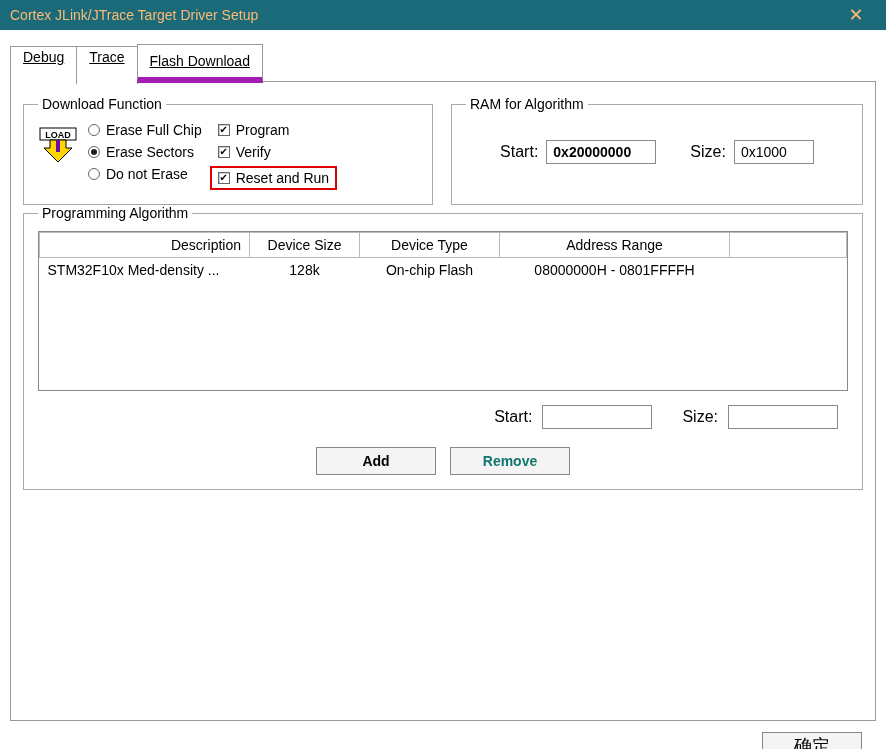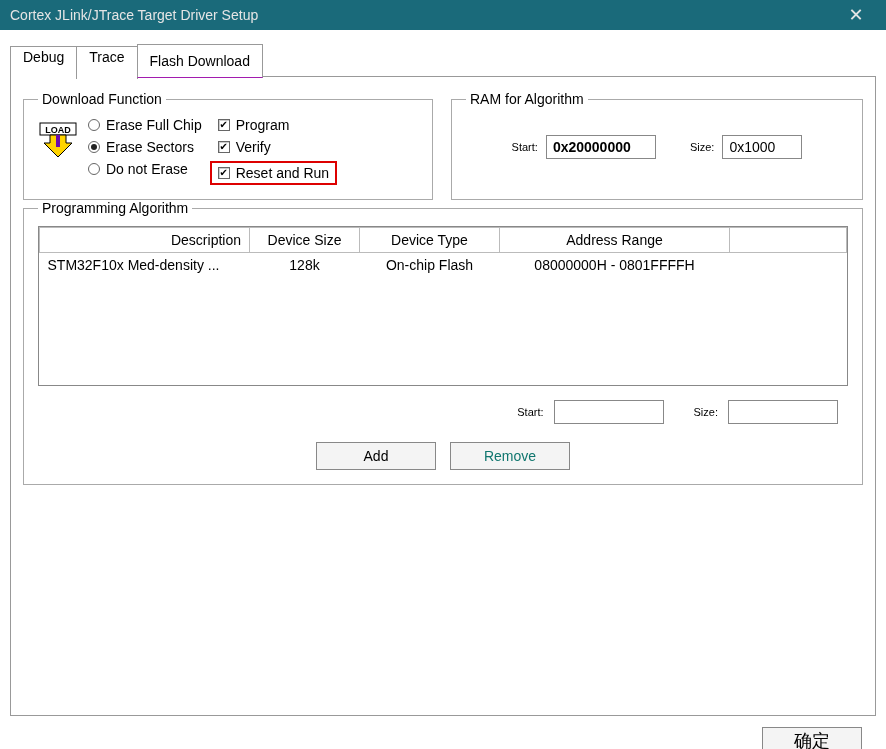--- a/index.html
+++ b/index.html
@@ -1,20 +1,20 @@
 <!DOCTYPE html>
 <html><head>
   <meta charset="utf-8">
   <style>
     * { box-sizing: border-box; font-family: "Segoe UI", Tahoma, sans-serif; }
     body { margin: 0; background: #fff; width: 886px; }
     
     .titlebar {
       background: #1a6a7a;
-      color: #e5e5e5;
+      color: #fdba74;
       height: 30px;
       display: flex;
       align-items: center;
       padding: 0 10px;
       font-size: 14px;
     }
     .titlebar-text { flex: 1; }
     .close-btn { width: 40px; text-align: center; font-size: 18px; }
     
     .content { padding: 14px 10px 10px 10px; }
@@ -25,29 +25,30 @@
       z-index: 2;
     }
     .tab {
       border: 1px solid #999;
       border-bottom: none;
       padding: 8px 12px;
       font-size: 14px;
       background: #fff;
       margin-right: -1px;
       position: relative;
+      text-decoration: underline;
     }
     .tab.inactive {
       top: 2px;
       padding-top: 2px;
       padding-bottom: 2px;
     }
     .tab.active {
       z-index: 3;
-      border-bottom: 1px solid #a21caf;
+      border-bottom: 6px solid #a21caf;
       margin-bottom: -1px;
     }
     
     .tab-panel {
       border: 1px solid #999;
       padding: 14px 12px;
       position: relative;
       top: -1px;
       min-height: 640px;
     }
@@ -139,25 +140,26 @@
       background: #fff;
     }
     th.center, td.center { text-align: center; }
     td { padding: 4px 8px; }
     
     .below-table {
       display: flex; justify-content: flex-end; align-items: center;
       gap: 10px; padding-right: 10px;
     }
     .below-table .text-input { width: 110px; }
-    .below-label { font-size: 11px; }
+    .below-label { font-size: 16px; }
     
     .btn-row {
       display: flex; justify-content: center; gap: 14px;
       margin-top: 18px;
+      font-weight: bold;
     }
     .btn {
       width: 120px; height: 28px;
       border: 1px solid #888;
       background: #f4f4f4;
       font-size: 14px;
       display: inline-flex; align-items: center; justify-content: center;
     }
     .btn.disabled { color: #0f766e; }
     

